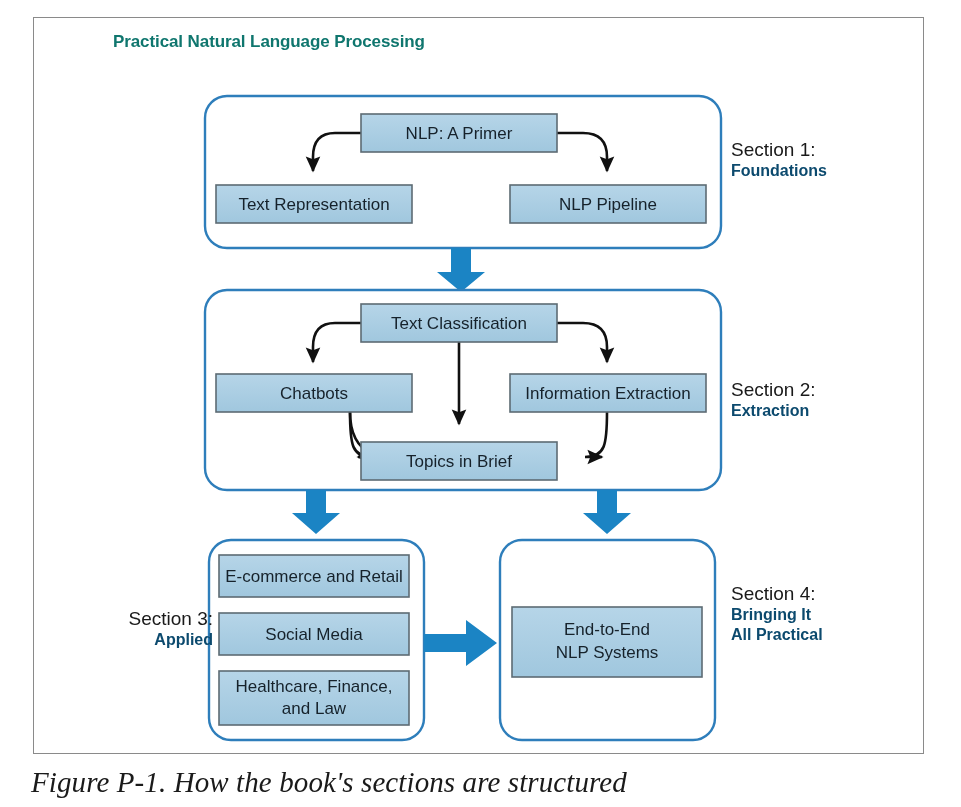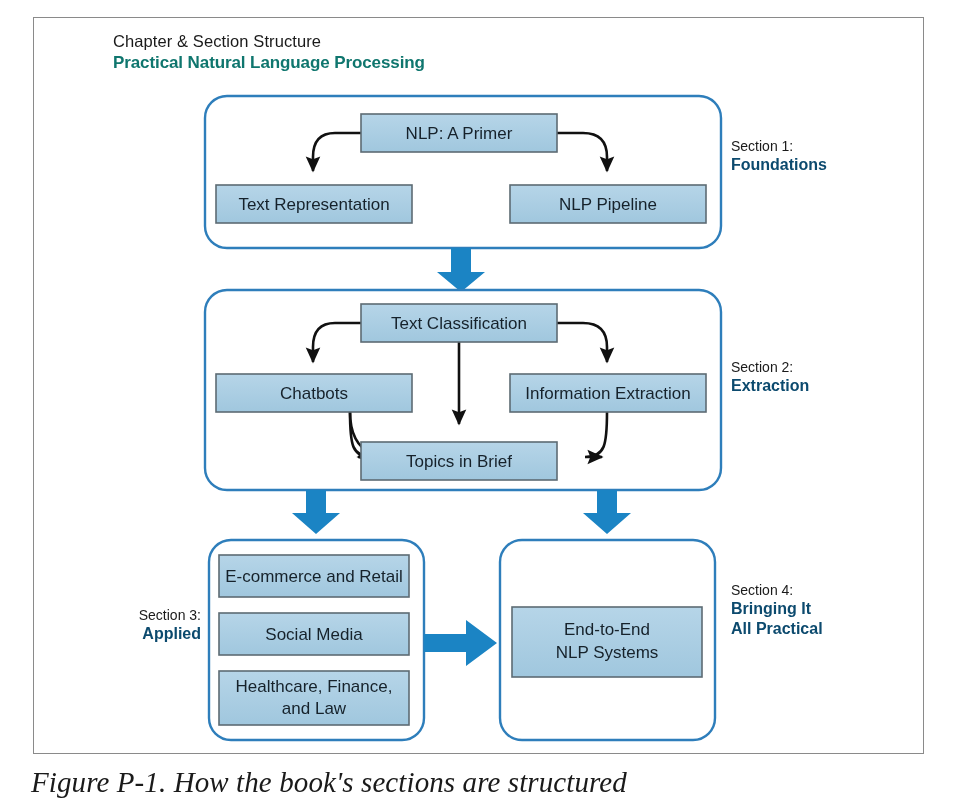--- a/index.html
+++ b/index.html
@@ -46,32 +46,32 @@
     font-weight: bold;
     color: #0f766e;
     letter-spacing: -0.1px;
   }
   .section-label {
     position: absolute;
     line-height: 1.22;
     color: #1a1a1a;
   }
   .section-label .lbl-top {
-    font-size: 14px;
+    font-size: 19px;
     display: block;
   }
   .section-label .lbl-bold {
     font-size: 16px;
     font-weight: bold;
     display: block;
     color: #0c4a6e;
   }
   #label-s1 { left: 731px; top: 138px; text-align: left; }
-  #label-s2 { left: 731px; top: 359px; text-align: left; }
-  #label-s3 { left: 116px; top: 607px; text-align: right; width: 85px; }
+  #label-s2 { left: 731px; top: 378px; text-align: left; }
+  #label-s3 { left: 128px; top: 607px; text-align: right; width: 85px; }
   #label-s4 { left: 731px; top: 582px; text-align: left; }
 
   .caption {
     position: absolute;
     left: 31px;
     top: 766px;
     font-family: "Liberation Serif", serif;
     font-style: italic;
     font-size: 29px;
     color: #1a1a1a;
@@ -93,21 +93,20 @@
   }
 </style>
 </head>
 <body>
 
 <div id="figure-root">
 
   <div class="frame"></div>
 
   <div class="title-block">
-    <div class="title-line1">Chapter &amp; Section Structure</div>
     <div class="title-line2">Practical Natural Language Processing</div>
   </div>
 
   <svg class="diagram" viewBox="0 0 961 807">
     <defs>
       <marker id="thinArrow" markerWidth="7" markerHeight="7" refX="5.6" refY="3.1" orient="auto" markerUnits="strokeWidth">
         <path d="M0,0.3 L6.2,3.1 L0,5.9 L1.1,3.1 Z" fill="#111111"></path>
       </marker>
       <linearGradient id="nodeGrad" x1="0" y1="0" x2="0" y2="1">
         <stop offset="0%" stop-color="#b6d5e8"></stop>

